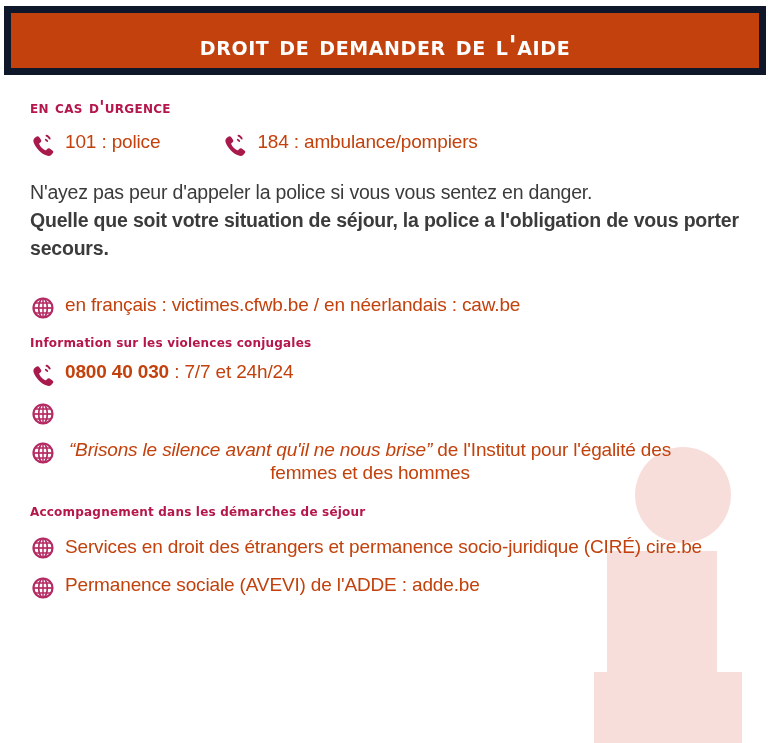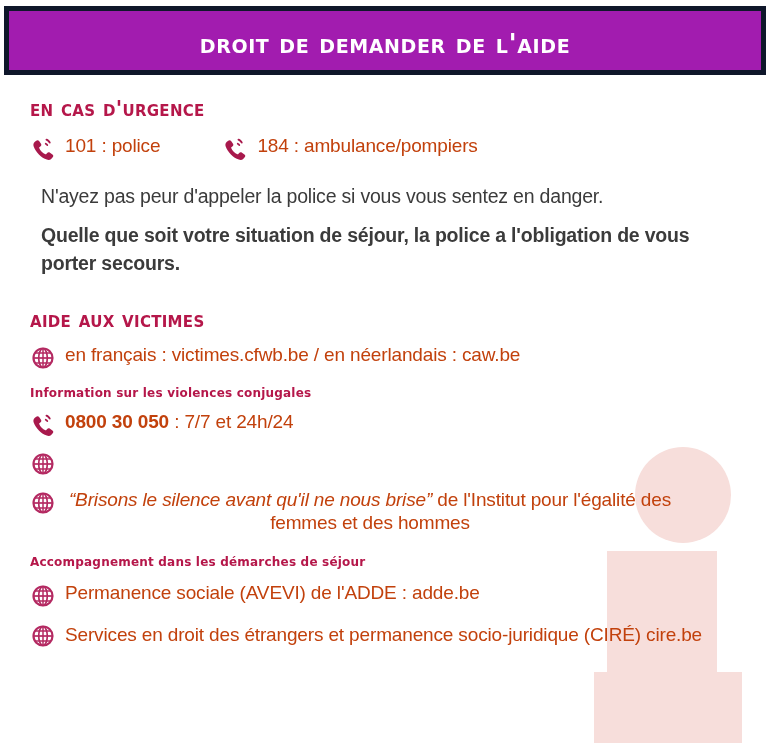--- a/index.html
+++ b/index.html
@@ -25,22 +25,22 @@
     pointer-events: none;
   }
 
   
   #banner {
     position: absolute;
     left: 4px;
     top: 6px;
     width: 762px;
     height: 69px;
-    background: #a21caf;
-    border: 5px solid #0f172a;
+    background: #c2410c;
+    border: 7px solid #0f172a;
     box-sizing: border-box;
     z-index: 2;
   }
   #banner-title {
     position: absolute;
     left: 0; right: 0;
     top: 16px;
     text-align: center;
     color: #ffffff;
     font-family: "DejaVu Sans", sans-serif;
@@ -60,21 +60,21 @@
     width: 770px;
     z-index: 1;
   }
 
   .section { padding: 0 16px 0 30px; }
 
   .sec-head {
     color: #B5174A;
     font-family: "DejaVu Sans", sans-serif;
     font-weight: bold;
-    font-size: 21px;
+    font-size: 17px;
     font-variant: small-caps;
     text-transform: lowercase;
     letter-spacing: 0.3px;
     margin: 0;
     white-space: nowrap;
   }
   .sec-head.caps {
     font-variant: normal;
     text-transform: none;
     font-size: 12px;
@@ -102,21 +102,21 @@
   }
   .line-text .b { font-weight: bold; }
   .line-text .i { font-style: italic; }
 
   .para {
     font-family: "Liberation Sans", sans-serif;
     font-size: 19.5px;
     line-height: 28px;
     color: #3b3b3b;
     letter-spacing: -0.2px;
-    margin: 11px;
+    margin: 0;
   }
   .para.strong { font-weight: bold; }
 
   .emerg-row { display: flex; align-items: flex-start; }
   .emerg-item { display: flex; align-items: flex-start; }
   .emerg-gap { width: 62px; }
 </style>
 </head>
 <body>
 
@@ -162,21 +162,20 @@
         </span>
         <span class="line-text">184 : ambulance/pompiers</span>
       </div>
     </div>
 
     <p class="para" style="margin-top:22px;">N'ayez pas peur d'appeler la police si vous vous sentez en danger.</p>
     <p class="para strong" style="margin-top:0;">Quelle que soit votre situation de séjour, la police a l'obligation de vous porter secours.</p>
   </div>
 
   <div class="section" style="padding-top:20px;">
-    <div class="sec-head">Aide aux victimes</div>
 
     <div class="row" style="margin-top:11px;">
       <span class="icon">
         <svg viewBox="0 0 26 26">
           <circle cx="13" cy="13" r="9.5" fill="none" stroke="#B42A62" stroke-width="2.2"></circle>
           <ellipse cx="13" cy="13" rx="4.3" ry="9.5" fill="none" stroke="#B42A62" stroke-width="1.7"></ellipse>
           <line x1="3.5" y1="13" x2="22.5" y2="13" stroke="#B42A62" stroke-width="1.7"></line>
           <line x1="5.3" y1="8.0" x2="20.7" y2="8.0" stroke="#B42A62" stroke-width="1.5"></line>
           <line x1="5.3" y1="18.0" x2="20.7" y2="18.0" stroke="#B42A62" stroke-width="1.5"></line>
           <line x1="13" y1="3.5" x2="13" y2="22.5" stroke="#B42A62" stroke-width="1.5"></line>
@@ -190,21 +189,21 @@
     <div class="sec-head caps">Information sur les violences conjugales</div>
 
     <div class="row" style="margin-top:10px;">
       <span class="icon">
         <svg viewBox="0 0 26 26">
           <path fill="#A8194C" d="M6.2 4.8c1.0-0.9 2.2-0.7 2.9 0.3l1.9 2.7c0.6 0.9 0.4 1.9-0.4 2.5l-1.2 0.9c-0.3 0.2-0.4 0.5-0.2 0.9 0.5 1.3 1.4 2.6 2.5 3.7 1.1 1.1 2.4 2.0 3.7 2.5 0.4 0.1 0.7 0.0 0.9-0.2l0.9-1.2c0.6-0.8 1.6-1.0 2.5-0.4l2.7 1.9c1.0 0.7 1.2 1.9 0.3 2.9l-1.3 1.4c-1.1 1.2-2.8 1.5-4.6 0.9-2.7-0.9-5.5-2.8-7.9-5.2-2.4-2.4-4.3-5.2-5.2-7.9-0.6-1.8-0.3-3.5 0.9-4.6z"></path>
           <path fill="#A8194C" d="M15.6 3.3c0.2-0.5 0.8-0.7 1.3-0.5 1.6 0.7 2.9 1.9 3.7 3.4 0.2 0.5 0.0 1.0-0.5 1.2-0.5 0.2-1.0 0.0-1.2-0.4-0.6-1.1-1.6-2.0-2.8-2.5-0.5-0.2-0.7-0.7-0.5-1.2z"></path>
           <path fill="#A8194C" d="M14.9 7.4c0.2-0.5 0.7-0.7 1.2-0.5 0.9 0.4 1.6 1.1 2.0 1.9 0.2 0.5 0.0 1.0-0.4 1.2-0.5 0.2-1.0 0.0-1.2-0.4-0.3-0.5-0.7-0.9-1.2-1.1-0.5-0.2-0.6-0.7-0.4-1.1z"></path>
         </svg>
       </span>
-      <span class="line-text"><span class="b">0800 30 050</span><span> : 7/7 et 24h/24</span></span>
+      <span class="line-text"><span class="b">0800 40 030</span><span> : 7/7 et 24h/24</span></span>
     </div>
 
     <div class="row" style="margin-top:13px;">
       <span class="icon">
         <svg viewBox="0 0 26 26">
           <circle cx="13" cy="13" r="9.5" fill="none" stroke="#B42A62" stroke-width="2.2"></circle>
           <ellipse cx="13" cy="13" rx="4.3" ry="9.5" fill="none" stroke="#B42A62" stroke-width="1.7"></ellipse>
           <line x1="3.5" y1="13" x2="22.5" y2="13" stroke="#B42A62" stroke-width="1.7"></line>
           <line x1="5.3" y1="8.0" x2="20.7" y2="8.0" stroke="#B42A62" stroke-width="1.5"></line>
           <line x1="5.3" y1="18.0" x2="20.7" y2="18.0" stroke="#B42A62" stroke-width="1.5"></line>
@@ -225,42 +224,42 @@
         </svg>
       </span>
       <span class="line-text" style="max-width:610px; line-height:23px;"><span class="i">“Brisons le silence avant qu'il ne nous brise”</span><span> de l'Institut pour l'égalité des femmes et des hommes</span></span>
     </div>
 
   </div>
 
   <div class="section" style="padding-top:21px;">
     <div class="sec-head caps">Accompagnement dans les démarches de séjour</div>
 
+    <div class="row" style="margin-top:14px;">
+      <span class="icon">
+        <svg viewBox="0 0 26 26">
+          <circle cx="13" cy="13" r="9.5" fill="none" stroke="#B42A62" stroke-width="2.2"></circle>
+          <ellipse cx="13" cy="13" rx="4.3" ry="9.5" fill="none" stroke="#B42A62" stroke-width="1.7"></ellipse>
+          <line x1="3.5" y1="13" x2="22.5" y2="13" stroke="#B42A62" stroke-width="1.7"></line>
+          <line x1="5.3" y1="8.0" x2="20.7" y2="8.0" stroke="#B42A62" stroke-width="1.5"></line>
+          <line x1="5.3" y1="18.0" x2="20.7" y2="18.0" stroke="#B42A62" stroke-width="1.5"></line>
+          <line x1="13" y1="3.5" x2="13" y2="22.5" stroke="#B42A62" stroke-width="1.5"></line>
+        </svg>
+      </span>
+      <span class="line-text" style="max-width:700px; line-height:28px;">Services en droit des étrangers et permanence socio-juridique (CIRÉ) cire.be</span>
+    </div>
+
     <div class="row" style="margin-top:12px;">
       <span class="icon">
         <svg viewBox="0 0 26 26">
           <circle cx="13" cy="13" r="9.5" fill="none" stroke="#B42A62" stroke-width="2.2"></circle>
           <ellipse cx="13" cy="13" rx="4.3" ry="9.5" fill="none" stroke="#B42A62" stroke-width="1.7"></ellipse>
           <line x1="3.5" y1="13" x2="22.5" y2="13" stroke="#B42A62" stroke-width="1.7"></line>
           <line x1="5.3" y1="8.0" x2="20.7" y2="8.0" stroke="#B42A62" stroke-width="1.5"></line>
           <line x1="5.3" y1="18.0" x2="20.7" y2="18.0" stroke="#B42A62" stroke-width="1.5"></line>
           <line x1="13" y1="3.5" x2="13" y2="22.5" stroke="#B42A62" stroke-width="1.5"></line>
         </svg>
       </span>
       <span class="line-text">Permanence sociale (AVEVI) de l'ADDE : adde.be</span>
     </div>
-
-    <div class="row" style="margin-top:14px;">
-      <span class="icon">
-        <svg viewBox="0 0 26 26">
-          <circle cx="13" cy="13" r="9.5" fill="none" stroke="#B42A62" stroke-width="2.2"></circle>
-          <ellipse cx="13" cy="13" rx="4.3" ry="9.5" fill="none" stroke="#B42A62" stroke-width="1.7"></ellipse>
-          <line x1="3.5" y1="13" x2="22.5" y2="13" stroke="#B42A62" stroke-width="1.7"></line>
-          <line x1="5.3" y1="8.0" x2="20.7" y2="8.0" stroke="#B42A62" stroke-width="1.5"></line>
-          <line x1="5.3" y1="18.0" x2="20.7" y2="18.0" stroke="#B42A62" stroke-width="1.5"></line>
-          <line x1="13" y1="3.5" x2="13" y2="22.5" stroke="#B42A62" stroke-width="1.5"></line>
-        </svg>
-      </span>
-      <span class="line-text" style="max-width:700px; line-height:28px;">Services en droit des étrangers et permanence socio-juridique (CIRÉ) cire.be</span>
-    </div>
   </div>
 
 </div>
 
 </body></html>

